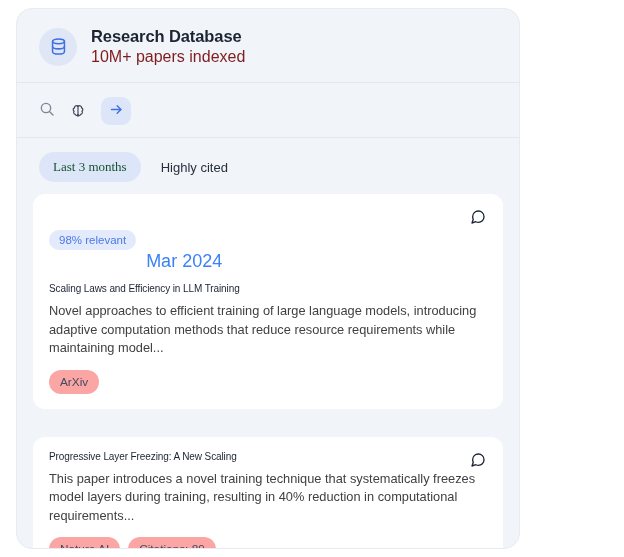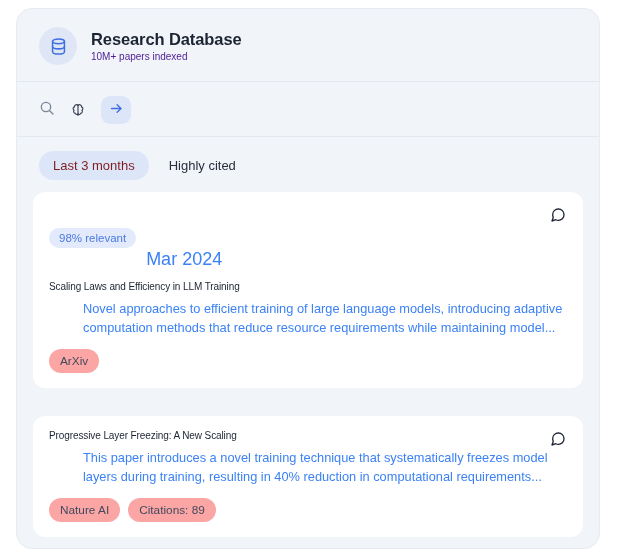--- a/index.html
+++ b/index.html
@@ -9,21 +9,21 @@
     height: 557px;
     background: #ffffff;
     font-family: "Liberation Sans", sans-serif;
     -webkit-font-smoothing: antialiased;
   }
 
   #app {
     position: absolute;
     left: 16px;
     top: 8px;
-    width: 584px;
+    width: 504px;
     height: 541px;
     background: #f1f4f8;
     border: 1px solid #e6ebf1;
     border-radius: 16px;
     overflow: hidden;
   }
 
   
   .header {
     display: flex;
@@ -41,22 +41,22 @@
   }
   .db-badge svg { display: block; }
   .header-text { display: flex; flex-direction: column; gap: 2px; }
   .app-title {
     font-size: 16.5px;
     font-weight: bold;
     color: #1c2433;
     letter-spacing: -0.1px;
   }
   .app-subtitle {
-    font-size: 10px;
-    color: #4c1d95;
+    font-size: 16px;
+    color: #7f1d1d;
   }
 
   
   .search-row {
     display: flex;
     align-items: center;
     gap: 10px;
     padding: 14px 22px 12px 22px;
     border-bottom: 1px solid #e3e8ef;
   }
@@ -101,21 +101,22 @@
     border-radius: 999px;
     border: none;
     background: transparent;
     color: #28303e;
     cursor: pointer;
     font-family: "Liberation Sans", sans-serif;
     white-space: nowrap;
   }
   .chip.active {
     background: #dde6f9;
-    color: #7f1d1d;
+    color: #14532d;
+    font-family: Liberation Serif, serif;
   }
 
   
   .results {
     padding: 0 16px 16px 16px;
     display: flex;
     flex-direction: column;
     gap: 28px;
   }
   .card {
@@ -154,24 +155,23 @@
   .card-title {
     font-size: 10px;
     font-weight: normal;
     color: #1c2433;
     letter-spacing: -0.1px;
     margin-bottom: 8px;
   }
   .card-desc {
     font-size: 12.8px;
     line-height: 1.45;
-    color: #3b82f6;
+    color: #404040;
     margin-bottom: 12px;
     max-width: 540px;
-    margin-left: 34px;
   }
   .tags { display: flex; gap: 8px; }
   .tag {
     font-size: 11.8px;
     color: #414b5c;
     background: #fca5a5;
     border-radius: 999px;
     padding: 5px 11px;
     white-space: nowrap;
   }

